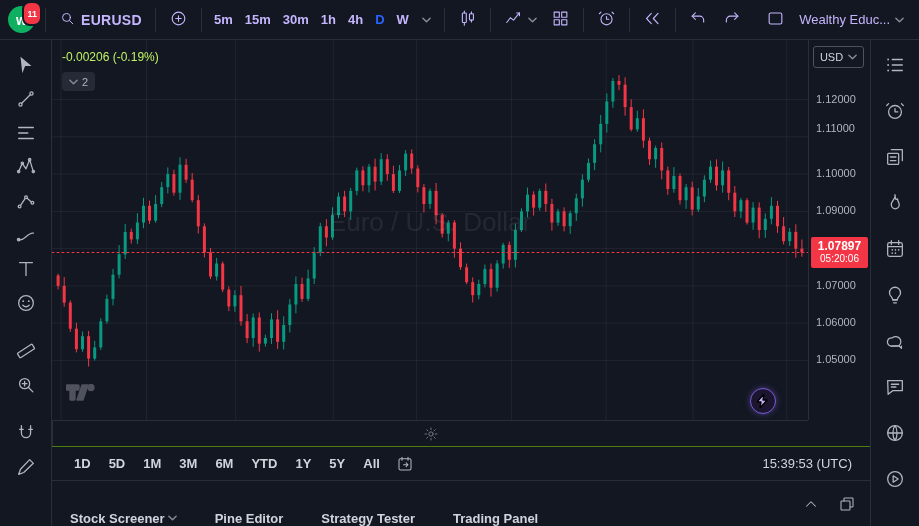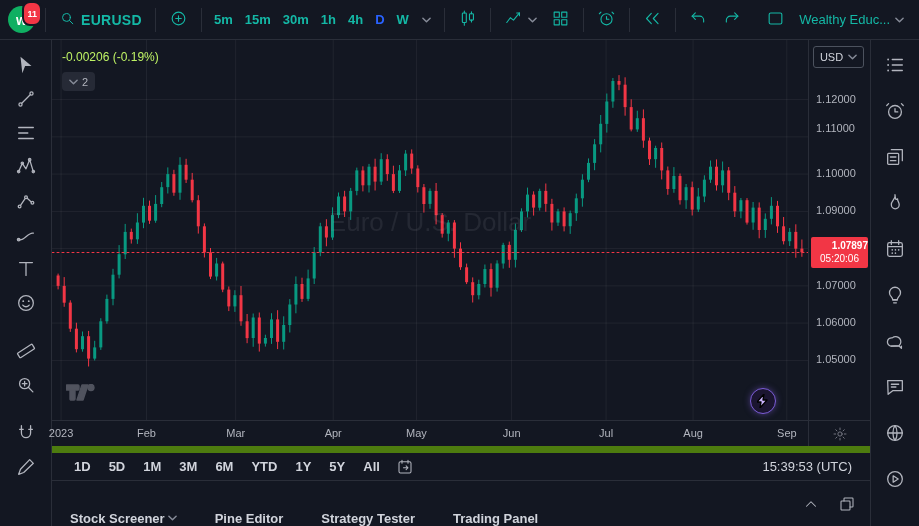--- a/index.html
+++ b/index.html
@@ -6,21 +6,21 @@
   html,body { background:#0c0e15; font-family:"Liberation Sans", sans-serif; }
   .app { width:919px; height:526px; background:#131722; color:#d1d4dc; overflow:hidden;
          display:flex; flex-direction:column; position:relative; }
   svg { stroke:currentColor; fill:none; stroke-width:1.4; stroke-linecap:round; stroke-linejoin:round; }
 
   
   .topbar { height:40px; flex:0 0 40px; display:flex; align-items:center; padding:0 8px;
             border-bottom:1px solid #2a2e39; background:#131722; }
   .tb-sep { width:1px; height:24px; background:#2a2e39; margin:0 6px; flex:0 0 1px; }
   .tb-btn { display:flex; align-items:center; gap:5px; height:28px; padding:0 7px; border:none;
-            background:transparent; color:#14b8a6; font-family:inherit; font-size:13px; border-radius:4px; cursor:pointer; }
+            background:transparent; color:#c4b5fd; font-family:inherit; font-size:13px; border-radius:4px; cursor:pointer; }
   .logo-wrap { position:relative; margin-right:4px; }
   .logo-circle { width:27px; height:27px; border-radius:50%; background:#0faf62; color:#fff;
                  display:flex; align-items:center; justify-content:center; font-weight:700; font-size:14px; }
   .badge { position:absolute; top:-5px; right:-7px; min-width:16px; height:25px; border-radius:8px;
            background:#f23645; color:#fff; font-size:9px; font-weight:700; display:flex; align-items:center;
            justify-content:center; padding:0 3px; border:2px solid #131722; }
   .symbol-name { font-weight:700; font-size:14px; letter-spacing:.3px; }
   .iv { font-weight:600; padding:0 6px; }
   .iv.active { color:#2962ff; }
   .chev { width:9px; height:6px; stroke-width:1.6; color:#868b98; }
@@ -58,30 +58,30 @@
            border:1.5px solid #7b5cd6; background:#1b1530; display:flex; align-items:center; justify-content:center;
            z-index:4; cursor:pointer; box-shadow:0 0 6px rgba(123,92,214,.5); }
 
   .axis-col { position:relative; border-left:1px solid #2a2e39; background:#131722; cursor:ns-resize; }
   .ytick { position:absolute; left:7px; font-size:11px; color:#b2b5be; z-index:1; }
   .usd-box { position:absolute; top:6px; left:4px; right:6px; height:22px; border:1px solid #4c525e; border-radius:3px;
              display:flex; align-items:center; justify-content:center; gap:5px; font-size:11px; color:#d1d4dc;
              background:#131722; z-index:6; cursor:pointer; }
   .last-price { position:absolute; left:2px; right:2px; background:#f23645; color:#fff; text-align:center;
                 border-radius:2px; padding:2px 0 3px; z-index:5; }
-  .last-price .px { font-size:10px; font-weight:700; line-height:14px;text-align:right; }
+  .last-price .px { font-size:12px; font-weight:700; line-height:14px; }
   .last-price .cd { font-size:10px; line-height:12px; }
 
   .time-row { position:relative; border-top:1px solid #2a2e39; }
   .xtick { position:absolute; top:6px; transform:translateX(-50%); font-size:11px; color:#b2b5be; }
   .axis-corner { border-top:1px solid #2a2e39; border-left:1px solid #2a2e39; display:flex; align-items:center;
                  justify-content:center; color:#787b86; }
 
   
-  .range-bar { flex:0 0 34px; border-top:7px solid #4d7c0f; display:flex; align-items:center; padding:0 14px; gap:2px; }
+  .range-bar { flex:0 0 34px; border-top:1px solid #4d7c0f; display:flex; align-items:center; padding:0 14px; gap:2px; }
   .range-btn { background:none; border:none; color:#d1d4dc; font-family:inherit; font-size:13px; font-weight:600;
                padding:4px 8px; border-radius:4px; cursor:pointer; }
   .goto-date { background:none; border:none; color:#b2b5be; margin-left:6px; cursor:pointer; display:flex; }
   .utc-clock { margin-left:auto; font-size:13px; color:#d1d4dc; padding-right:4px; }
 
   
   .bottom-panel { flex:0 0 46px; border-top:1px solid #2a2e39; display:flex; align-items:center;
                   padding:0 14px 0 18px; gap:38px; }
   .panel-tab { background:none; border:none; color:#d1d4dc; font-family:inherit; font-size:13px; font-weight:600;
                display:flex; align-items:center; gap:3px; cursor:pointer; white-space:nowrap;margin-top:29px; }
@@ -619,31 +619,20 @@
         <div class="ytick" style="top: 313.392px;">1.05000</div>
             <div class="ytick" style="top: 276.137px;">1.06000</div>
             <div class="ytick" style="top: 238.882px;">1.07000</div>
             <div class="ytick" style="top: 201.627px;">1.08000</div>
             <div class="ytick" style="top: 164.373px;">1.09000</div>
             <div class="ytick" style="top: 127.118px;">1.10000</div>
             <div class="ytick" style="top: 82px;">1.11000</div>
             <div class="ytick" style="top: 52.6078px;">1.12000</div>
           </div>
 
-        <div class="time-row" id="time-ticks">
-            <div class="xtick" style="left: 9.072px;">2023</div>
-            <div class="xtick" style="left: 94.5px;">Feb</div>
-            <div class="xtick" style="left: 183.708px;">Mar</div>
-            <div class="xtick" style="left: 281.232px;">Apr</div>
-            <div class="xtick" style="left: 364.392px;">May</div>
-            <div class="xtick" style="left: 459.648px;">Jun</div>
-            <div class="xtick" style="left: 554.148px;">Jul</div>
-            <div class="xtick" style="left: 641.088px;">Aug</div>
-            <div class="xtick" style="left: 734.832px;">Sep</div>
-          </div>
         <div class="axis-corner">
           <button class="tool" style="background:none;border:none;color:#787b86;cursor:pointer;display:flex;">
             <svg width="16" height="16" viewBox="0 0 24 24">
                 <circle cx="12" cy="12" r="3.2"></circle>
                 <path d="M12 3v2.5M12 18.5V21M3 12h2.5M18.5 12H21M5.6 5.6l1.8 1.8M16.6 16.6l1.8 1.8M18.4 5.6l-1.8 1.8M7.4 16.6l-1.8 1.8"></path>
               </svg>
           </button>
         </div>
       </div>
 

